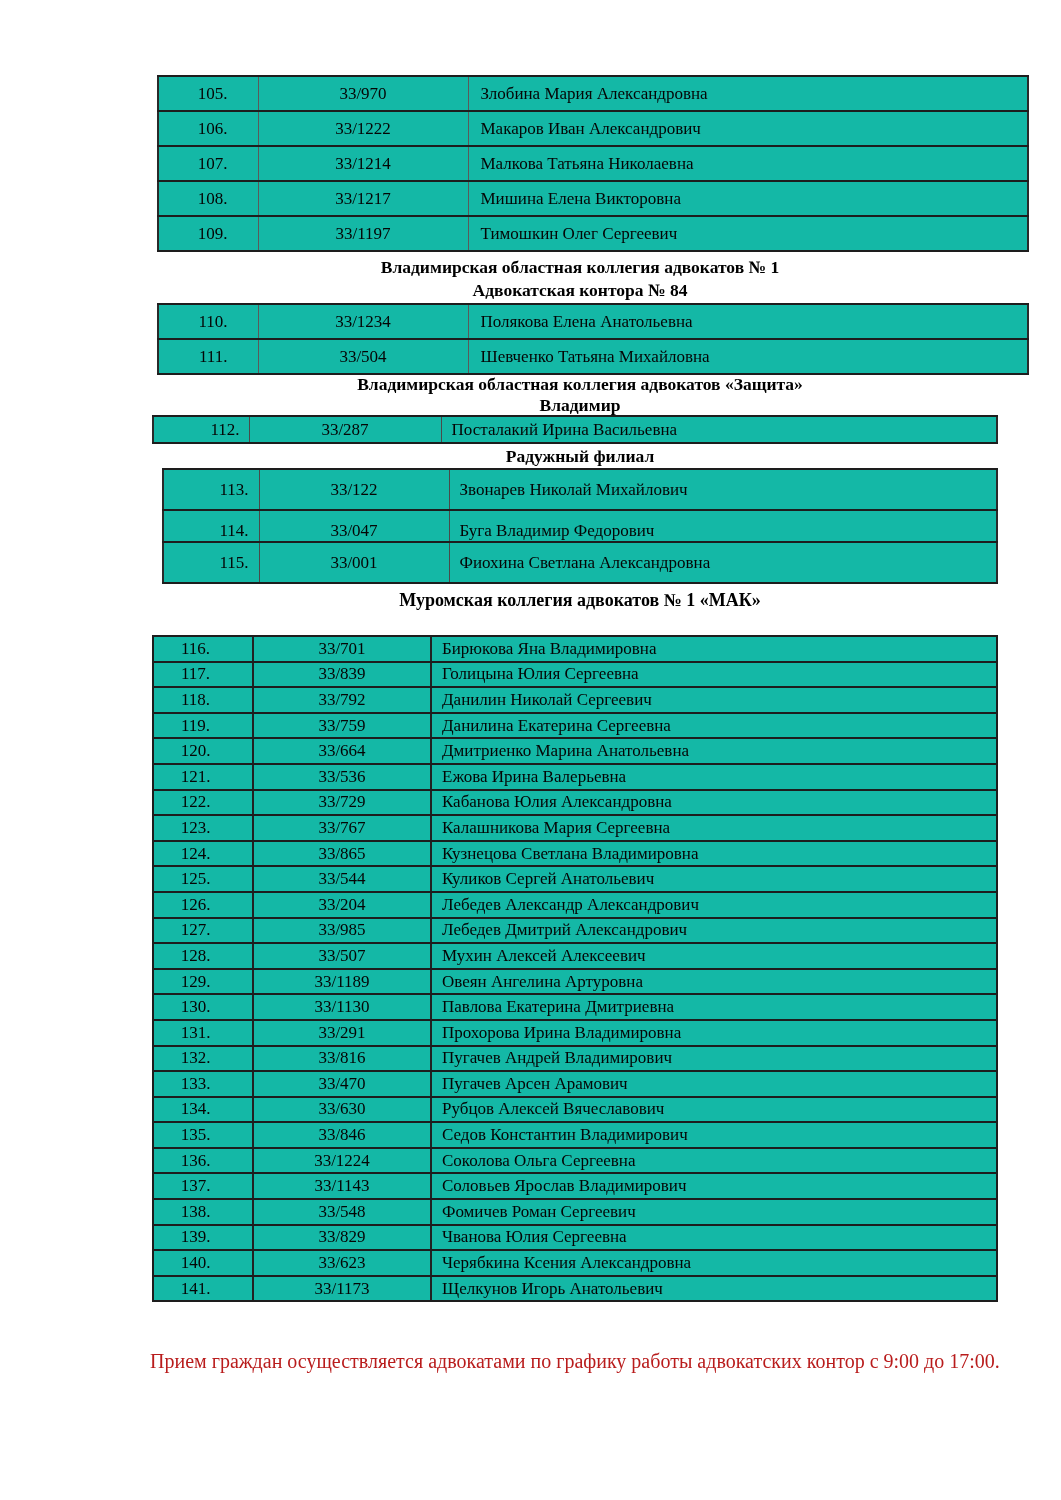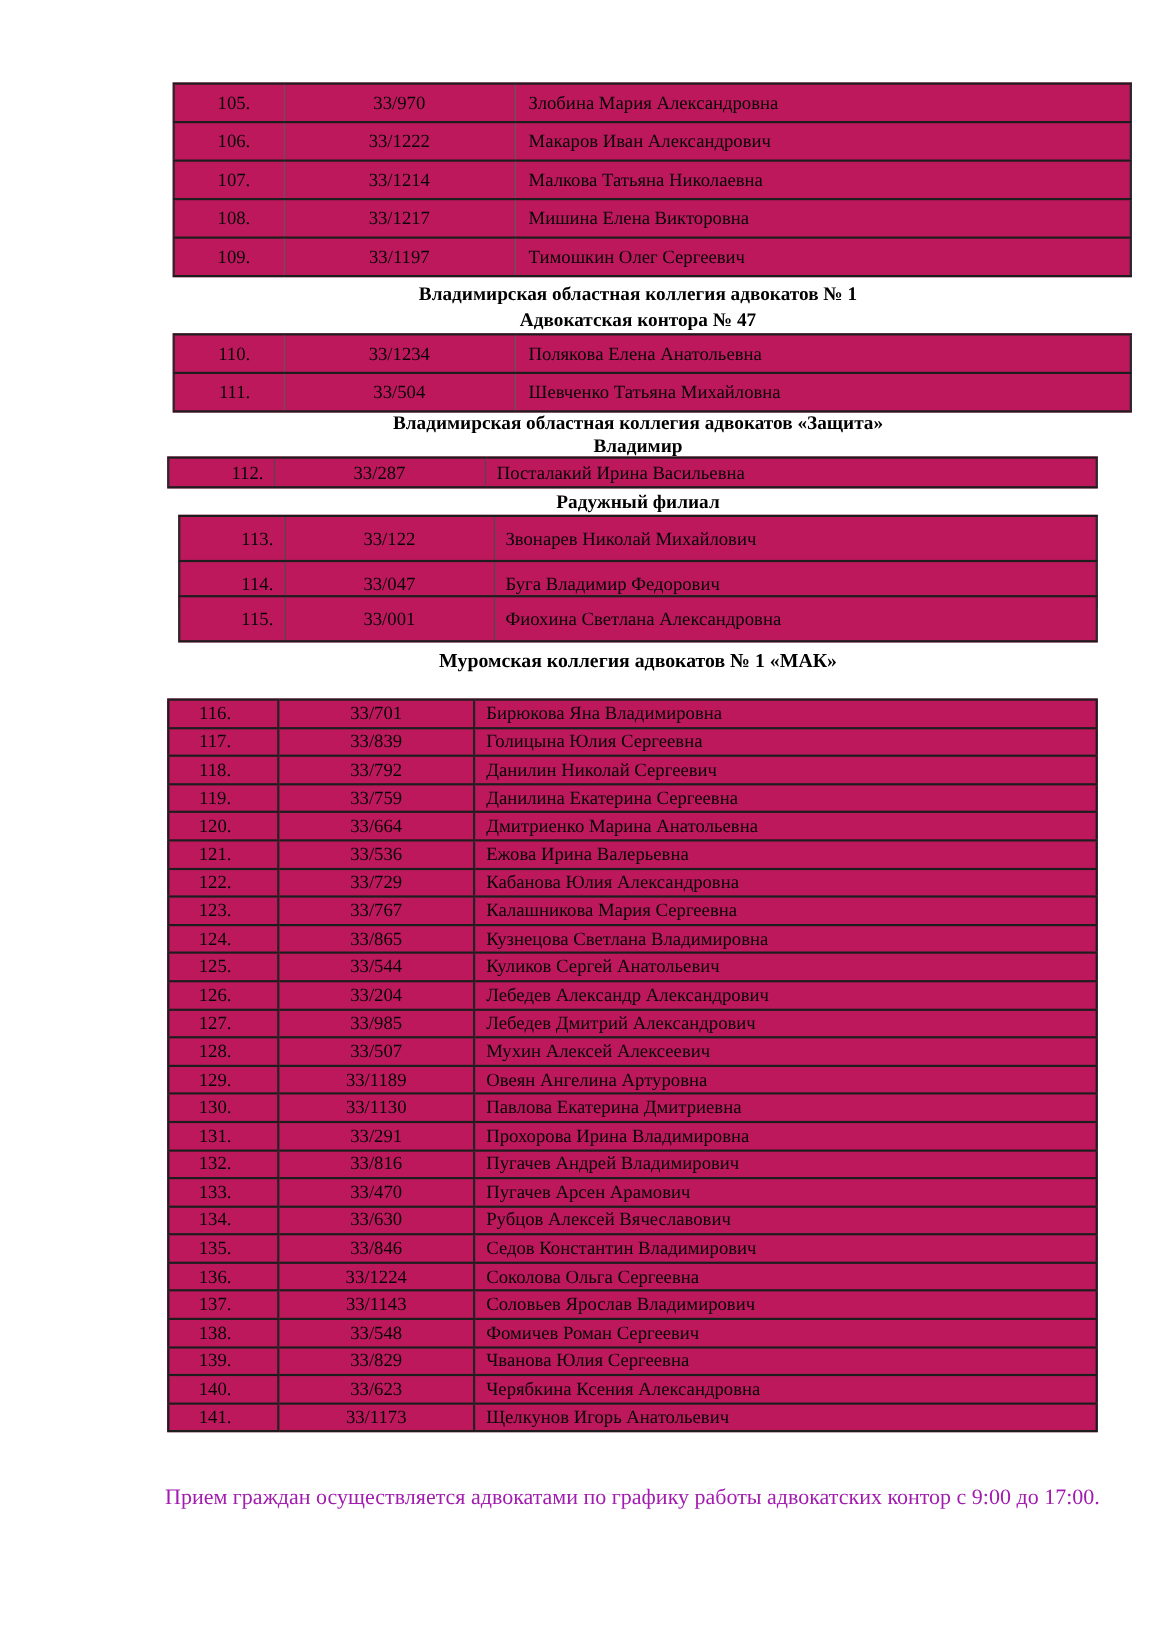--- a/index.html
+++ b/index.html
@@ -9,21 +9,21 @@
     font-family: "Liberation Serif", "DejaVu Serif", serif;
     color: #000000;
   }
   .page {
     position: relative;
     width: 1061px; height: 1500px;
     background: #ffffff;
     overflow: hidden;
   }
 
-  table { border-collapse: collapse; table-layout: fixed; position: absolute; background: #be185d; }
+  table { border-collapse: collapse; table-layout: fixed; position: absolute; background: #14b8a6; }
   td {
     font-size: 17px;
     color: #050505;
     overflow: hidden;
     white-space: nowrap;
     vertical-align: middle;
   }
 
   
   .ta, .tb { left: 157px; width: 872px; border: 2px solid #2a2a2a; }
@@ -74,21 +74,21 @@
   .h2 { top: 374px; line-height: 21px; }
   .h3 { top: 445px; }
   .h4 { top: 519px; }
   .h5 { top: 589px; font-size: 18px; }
 
   .footer-note {
     position: absolute;
     top: 1346px; left: 150px; width: 868px;
     font-size: 20px;
     line-height: 31px;
-    color: #a21caf;
+    color: #b91c1c;
     text-align: left;
   }
 </style>
 </head>
 <body>
 
 <div class="page">
 
   <table class="ta">
     <colgroup>
@@ -120,21 +120,21 @@
         <tr>
           <td class="c0">109.</td>
           <td class="c1">33/1197</td>
           <td class="c2">Тимошкин Олег Сергеевич</td>
         </tr>
       </tbody>
   </table>
 
   <div class="heading h1">
     <div>Владимирская областная коллегия адвокатов № 1</div>
-    <div>Адвокатская контора № 47</div>
+    <div>Адвокатская контора № 84</div>
   </div>
 
   <table class="tb">
     <colgroup>
         <col style="width:100px">
         <col style="width:210px">
         <col>
       </colgroup>
     <tbody>
         <tr>

